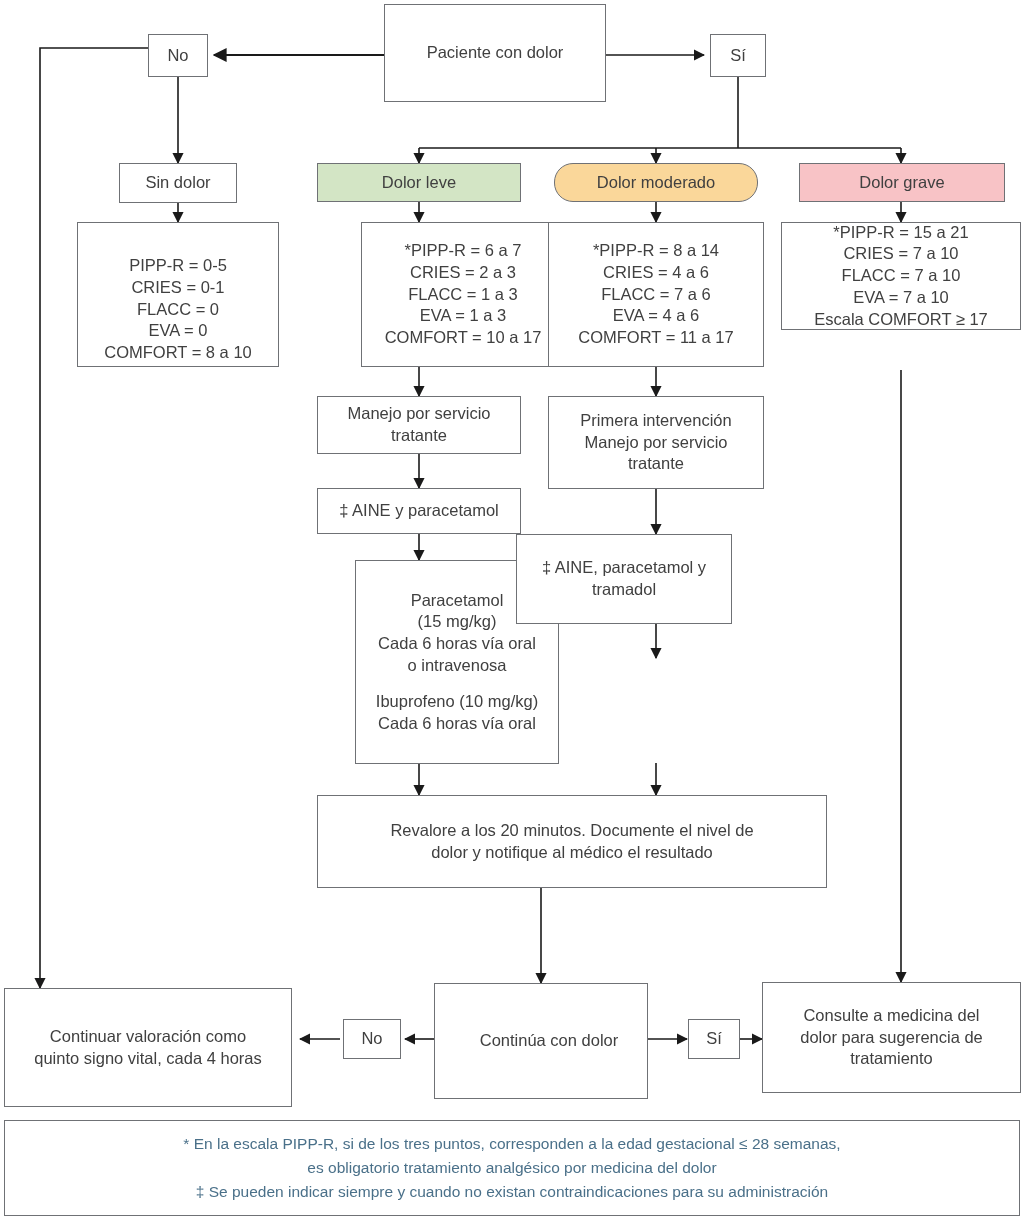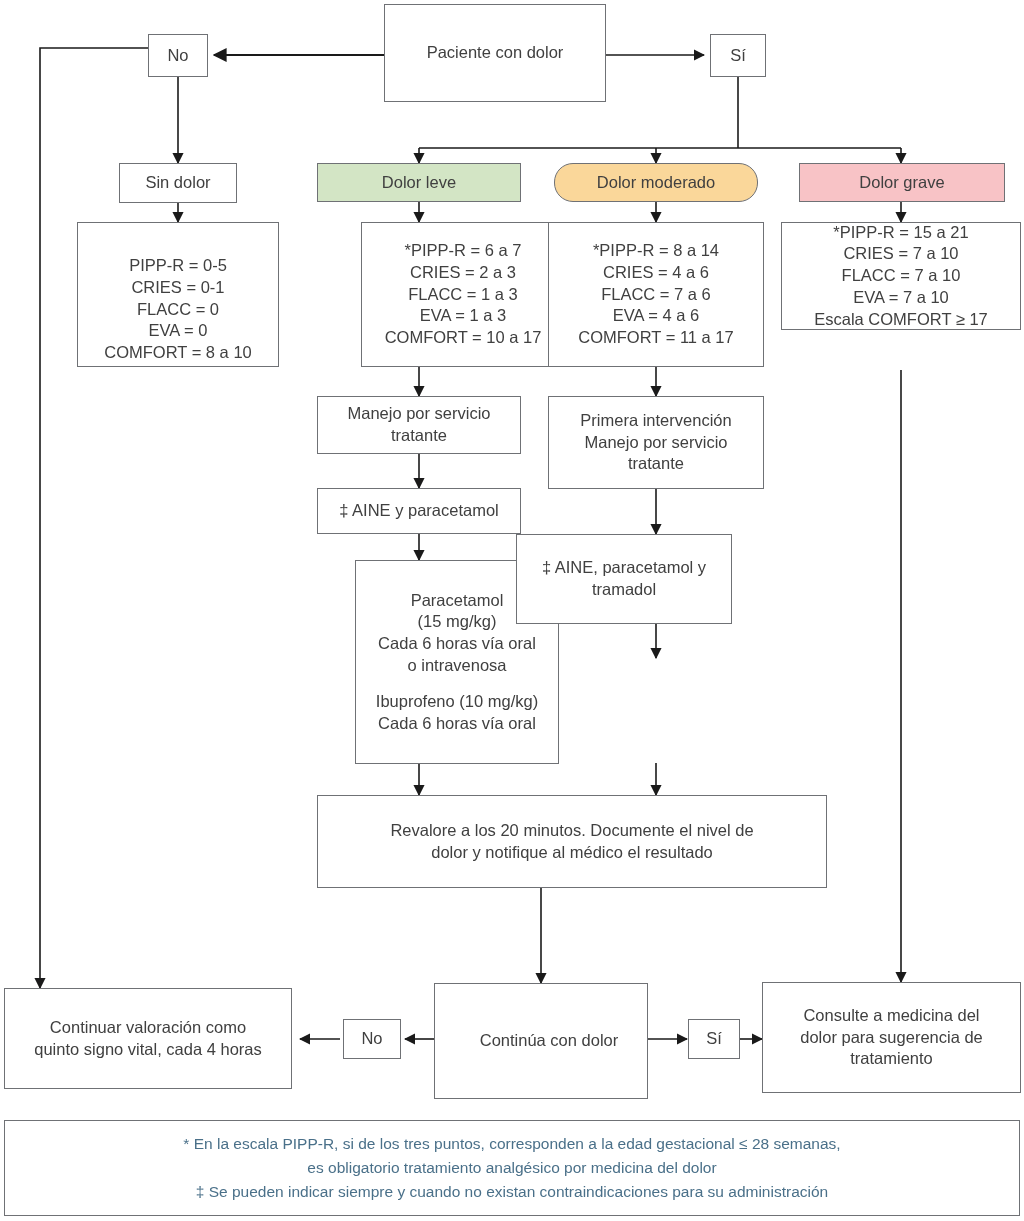--- a/index.html
+++ b/index.html
@@ -240,21 +240,21 @@
       </span>
   </div>
 
   <div class="node" style="left:317px; top:795px; width:510px; height:93px;">
     <span class="lines">
         <span>Revalore a los 20 minutos. Documente el nivel de</span>
         <span>dolor y notifique al médico el resultado</span>
       </span>
   </div>
 
-  <div class="node" style="left:4px; top:988px; width:288px; height:101px;">
+  <div class="node" style="left:4px; top:988px; width:288px; height:119px;">
     <span class="lines">
         <span>Continuar valoración como</span>
         <span>quinto signo vital, cada 4 horas</span>
       </span>
   </div>
   <div class="node small" style="left:343px; top:1019px; width:58px; height:40px;">
     <span class="lines">
         <span>No</span>
       </span>
   </div>

